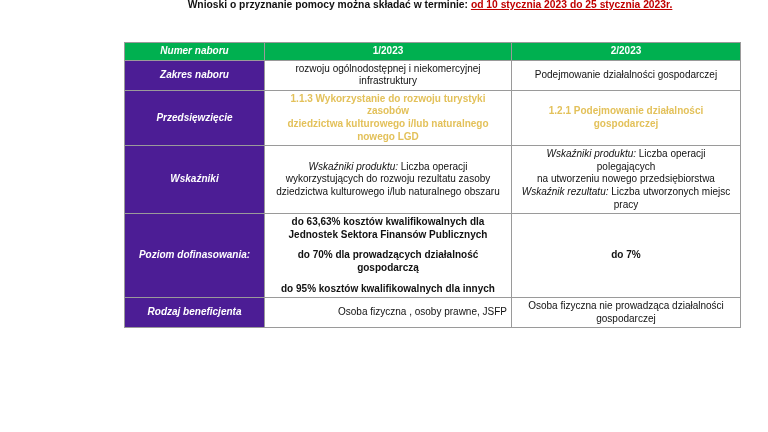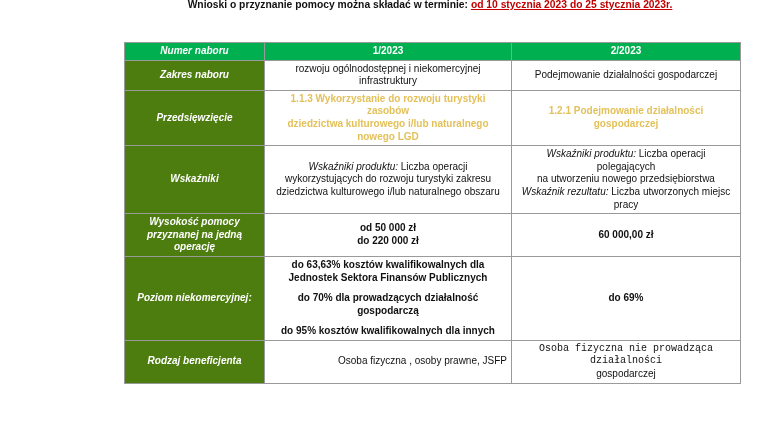--- a/index.html
+++ b/index.html
@@ -64,21 +64,21 @@
     vertical-align: middle;
     font-size: 10px;
     line-height: 12.6px;
     text-align: center;
   }
   col.c-label { width: 140px; }
   col.c-one   { width: 247px; }
   col.c-two   { width: 229px; }
 
   td.label {
-    background: #4d7c0f;
+    background: #4c1d95;
     color: #ffffff;
     font-style: italic;
     font-weight: 700;
     font-size: 9.1px;
     line-height: 13px;
   }
   td.hdr {
     background: #00B050;
     color: #ffffff;
     font-weight: 700;
@@ -140,61 +140,51 @@
               <span style="display: block;">nowego LGD</span>
             </td>
             <td class="cell gold">
               <span style="display: block;">1.2.1 Podejmowanie działalności gospodarczej</span>
             </td>
           </tr>
           <tr>
             <td class="label">Wskaźniki</td>
             <td class="cell plain">
               <span style="display: block;"><span class="ital">Wskaźniki produktu:</span> Liczba operacji</span>
-              <span style="display: block;">wykorzystujących do rozwoju turystyki zakresu</span>
+              <span style="display: block;">wykorzystujących do rozwoju rezultatu zasoby</span>
               <span style="display: block;">dziedzictwa kulturowego i/lub naturalnego obszaru</span>
             </td>
             <td class="cell plain">
               <span style="display: block;"><span class="ital">Wskaźniki produktu:</span> Liczba operacji polegających</span>
               <span style="display: block;">na utworzeniu nowego przedsiębiorstwa</span>
               <span style="display: block;"><span class="ital">Wskaźnik rezultatu:</span> Liczba utworzonych miejsc</span>
               <span style="display: block;">pracy</span>
             </td>
           </tr>
           <tr>
-            <td class="label">Wysokość pomocy przyznanej na jedną operację</td>
-            <td class="cell bold">
-              <span style="display: block;">od 50 000 zł</span>
-              <span style="display: block;">do 220 000 zł</span>
-            </td>
-            <td class="cell bold">
-              <span style="display: block;">60 000,00 zł</span>
-            </td>
-          </tr>
-          <tr>
-            <td class="label">Poziom niekomercyjnej:</td>
+            <td class="label">Poziom dofinasowania:</td>
             <td class="cell bold">
               <span style="display: block;">do 63,63%  kosztów kwalifikowalnych dla</span>
               <span style="display: block;">Jednostek Sektora Finansów Publicznych</span>
               <span class="gap"></span>
               <span style="display: block;">do 70% dla prowadzących działalność gospodarczą</span>
               <span class="gap"></span>
               <span style="display: block; text-align: center;">do 95% kosztów kwalifikowalnych dla innych</span>
             </td>
             <td class="cell bold">
-              <span style="display: block;">do 69%</span>
+              <span style="display: block;">do 7%</span>
             </td>
           </tr>
           <tr>
             <td class="label">Rodzaj beneficjenta</td>
             <td class="cell plain">
               <span style="display: block; text-align: right;">Osoba fizyczna , osoby prawne, JSFP</span>
             </td>
             <td class="cell plain">
-              <span style="display: block; font-family: Liberation Mono, monospace;">Osoba fizyczna nie prowadząca działalności</span>
+              <span style="display: block;">Osoba fizyczna nie prowadząca działalności</span>
               <span style="display: block;">gospodarczej</span>
             </td>
           </tr>
         </tbody>
     </table>
   </div>
 
 </div>
 
 </body></html>

